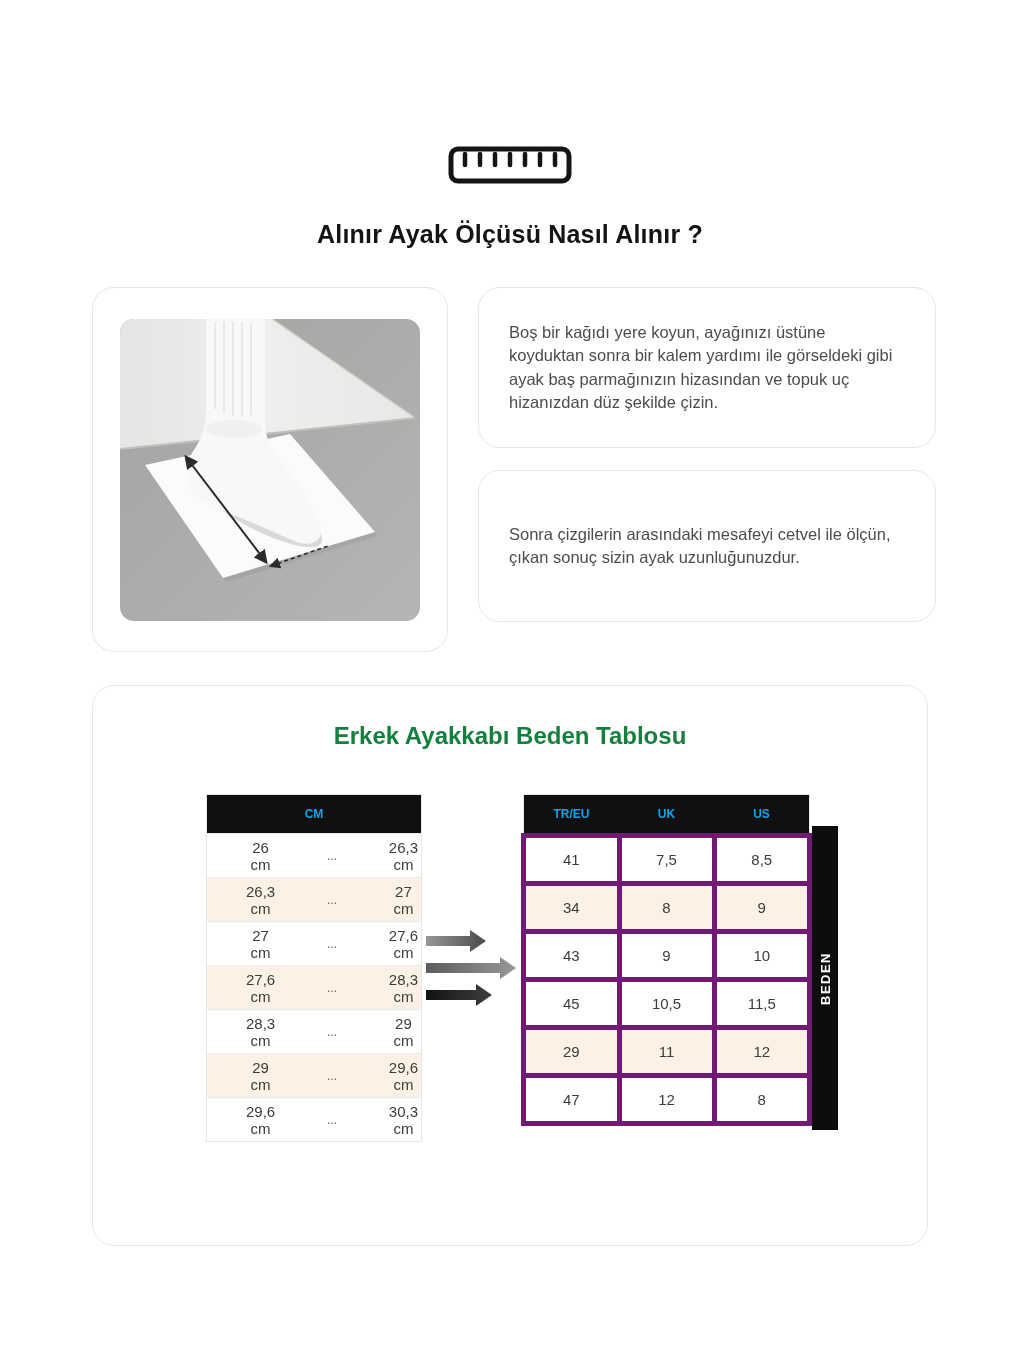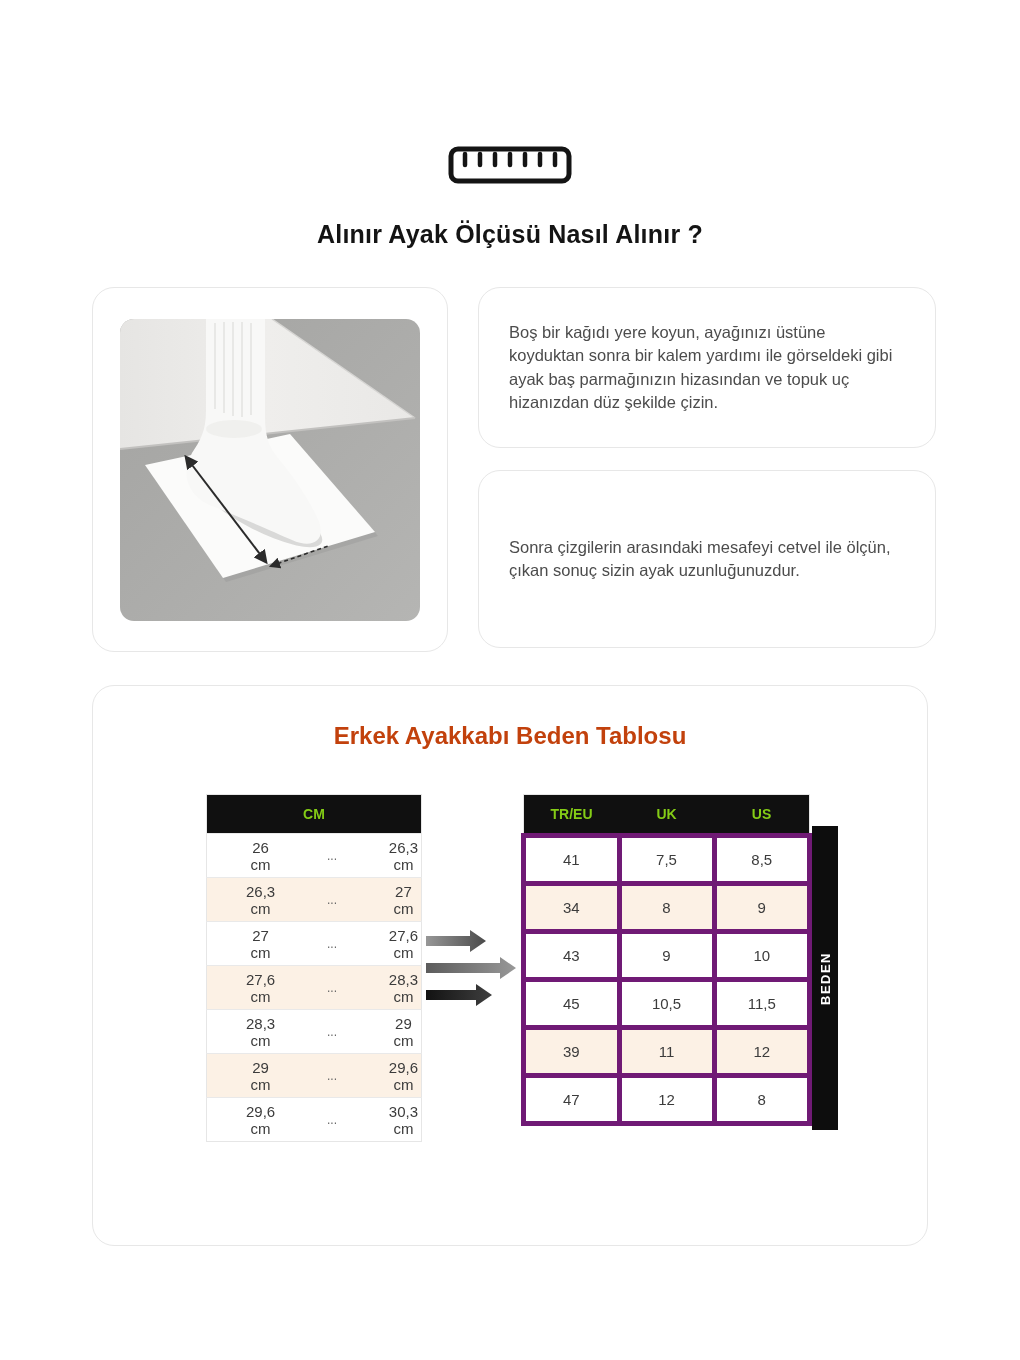--- a/index.html
+++ b/index.html
@@ -8,27 +8,27 @@
   .ruler-wrap{position:absolute;top:146px;left:0;right:0;display:flex;justify-content:center;}
   .page-title{position:absolute;top:220px;left:0;right:0;margin:0;text-align:center;
         font-size:25px;font-weight:700;color:#141414;letter-spacing:.2px;}
   .card{background:#fff;border:1px solid #e7e7e7;border-radius:22px;box-sizing:border-box;}
   .row-top{position:absolute;top:287px;left:92px;display:flex;gap:30px;}
   .photo-card{width:356px;height:365px;display:flex;align-items:center;justify-content:center;}
   .photo{width:300px;height:302px;border-radius:14px;overflow:hidden;line-height:0;}
   .col-right{display:flex;flex-direction:column;gap:22px;width:458px;}
   .text-card{padding:0 30px;display:flex;align-items:center;}
   .text-card.first{height:161px;align-items:center;}
-  .text-card.second{height:178px;}
+  .text-card.second{height:152px;}
   .text-card p{margin:0;font-size:16.5px;line-height:23.5px;color:#4c4c4c;max-width:398px;}
   .big-card{position:absolute;top:685px;left:92px;width:836px;height:561px;border-radius:22px;}
-  .big-title{margin:36px 0 0;text-align:center;font-size:24px;font-weight:700;color:#c2410c;}
+  .big-title{margin:36px 0 0;text-align:center;font-size:24px;font-weight:700;color:#15803d;}
   .tables{display:flex;align-items:flex-start;margin:44px 0 0 113px;}
   table{border-collapse:collapse;table-layout:fixed;}
-  th{background:#101010;color:#84cc16;font-size:14px;font-weight:700;height:36px;text-align:center;}
+  th{background:#101010;color:#0ea5e9;font-size:12px;font-weight:700;height:36px;text-align:center;}
   td{height:41px;text-align:center;font-size:15px;color:#3c3c3c;background:#fff;}
   .cm-table{width:216px;border:1px solid #e6e6e6;}
   .cm-table td{border-top:1px solid #e9e9e9;padding-left:37px;}
   .cm-table td.c-from,.cm-table td.c-to{width:88px;}
   .cm-table td.c-sep{width:40px;font-size:12px;color:#666;}
   tr.alt td{background:#fcf1e5;}
   .arrow-zone{width:99px;align-self:stretch;display:flex;align-items:center;justify-content:center;}
   .right-group{display:flex;align-items:flex-start;}
   .intl-table{width:280px;border:1px solid #e6e6e6;}
   .intl-table th{width:93px;}
@@ -202,21 +202,21 @@
               <td>43</td>
               <td>9</td>
               <td>10</td>
             </tr>
             <tr>
               <td>45</td>
               <td>10,5</td>
               <td>11,5</td>
             </tr>
             <tr class="alt">
-              <td>39</td>
+              <td>29</td>
               <td>11</td>
               <td>12</td>
             </tr>
             <tr>
               <td>47</td>
               <td>12</td>
               <td>8</td>
             </tr>
           </tbody>
         </table>

